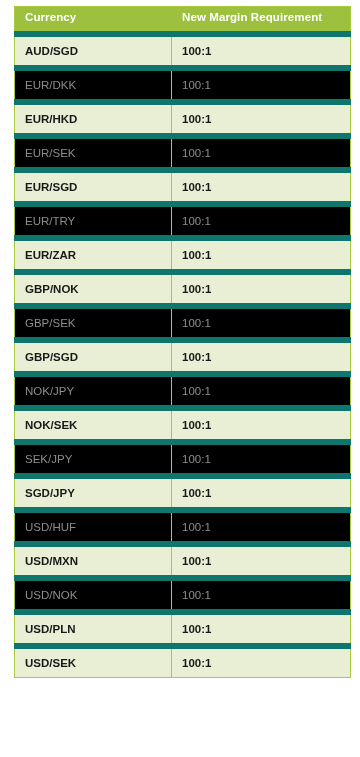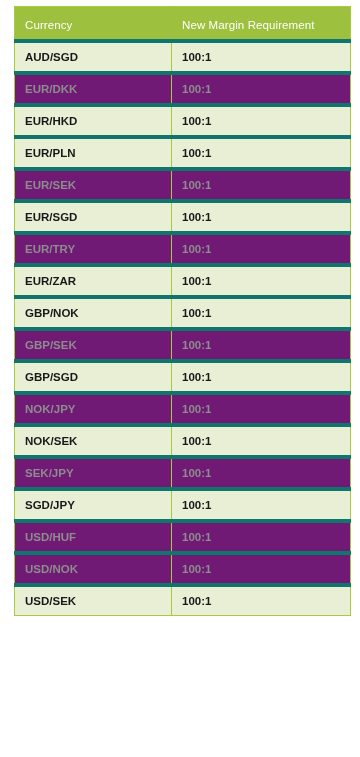--- a/index.html
+++ b/index.html
@@ -38,57 +38,57 @@
     border: 1px solid #a9c93f;
   }
 
   table.margin-table col.col-currency { width: 157px; }
   table.margin-table col.col-margin   { width: 179px; }
 
   thead th {
     background: #9dc13f;
     color: #ffffff;
     font-size: 11.5px;
-    font-weight: normal;
+    font-weight: bold;
     text-align: left;
-    padding: 12px 0 8px 10px;
+    padding: 4px 0 8px 10px;
     height: 12px;
     line-height: 12px;
     letter-spacing: 0.1px;
     border-right: 1px solid #9dc13f;
     box-sizing: border-box;
     white-space: nowrap;
   }
   thead th:last-child { border-right: none; }
 
   tbody td {
     font-size: 11.5px;
     padding: 0 0 0 10px;
     height: 28px;
     line-height: 28px;
     box-sizing: border-box;
-    border-top: 4px solid #0f766e;
+    border-top: 6px solid #0f766e;
     border-right: 1px solid #a9c93f;
     white-space: nowrap;
     overflow: hidden;
   }
   tbody td:last-child { border-right: none; }
 
   
   tbody tr.row-odd td {
     background: #e9efd4;
     color: #18181a;
     font-weight: bold;
   }
 
   
   tbody tr.row-even td {
-    background: #701a75;
+    background: #000000;
     color: #8d8d8d;
-    font-weight: bold;
+    font-weight: normal;
   }
 </style>
 </head>
 <body>
 
 <div class="page">
   <div class="table-wrap">
     <table class="margin-table">
       <colgroup>
         <col class="col-currency">
@@ -104,24 +104,20 @@
           <tr class="row-odd">
             <td>AUD/SGD</td>
             <td>100:1</td>
           </tr>
           <tr class="row-even">
             <td>EUR/DKK</td>
             <td>100:1</td>
           </tr>
           <tr class="row-odd">
             <td>EUR/HKD</td>
-            <td>100:1</td>
-          </tr>
-          <tr class="row-odd">
-            <td>EUR/PLN</td>
             <td>100:1</td>
           </tr>
           <tr class="row-even">
             <td>EUR/SEK</td>
             <td>100:1</td>
           </tr>
           <tr class="row-odd">
             <td>EUR/SGD</td>
             <td>100:1</td>
           </tr>
@@ -158,22 +154,30 @@
             <td>100:1</td>
           </tr>
           <tr class="row-odd">
             <td>SGD/JPY</td>
             <td>100:1</td>
           </tr>
           <tr class="row-even">
             <td>USD/HUF</td>
             <td>100:1</td>
           </tr>
+          <tr class="row-odd">
+            <td>USD/MXN</td>
+            <td>100:1</td>
+          </tr>
           <tr class="row-even">
             <td>USD/NOK</td>
+            <td>100:1</td>
+          </tr>
+          <tr class="row-odd">
+            <td>USD/PLN</td>
             <td>100:1</td>
           </tr>
           <tr class="row-odd">
             <td>USD/SEK</td>
             <td>100:1</td>
           </tr>
         </tbody>
     </table>
   </div>
 </div>

